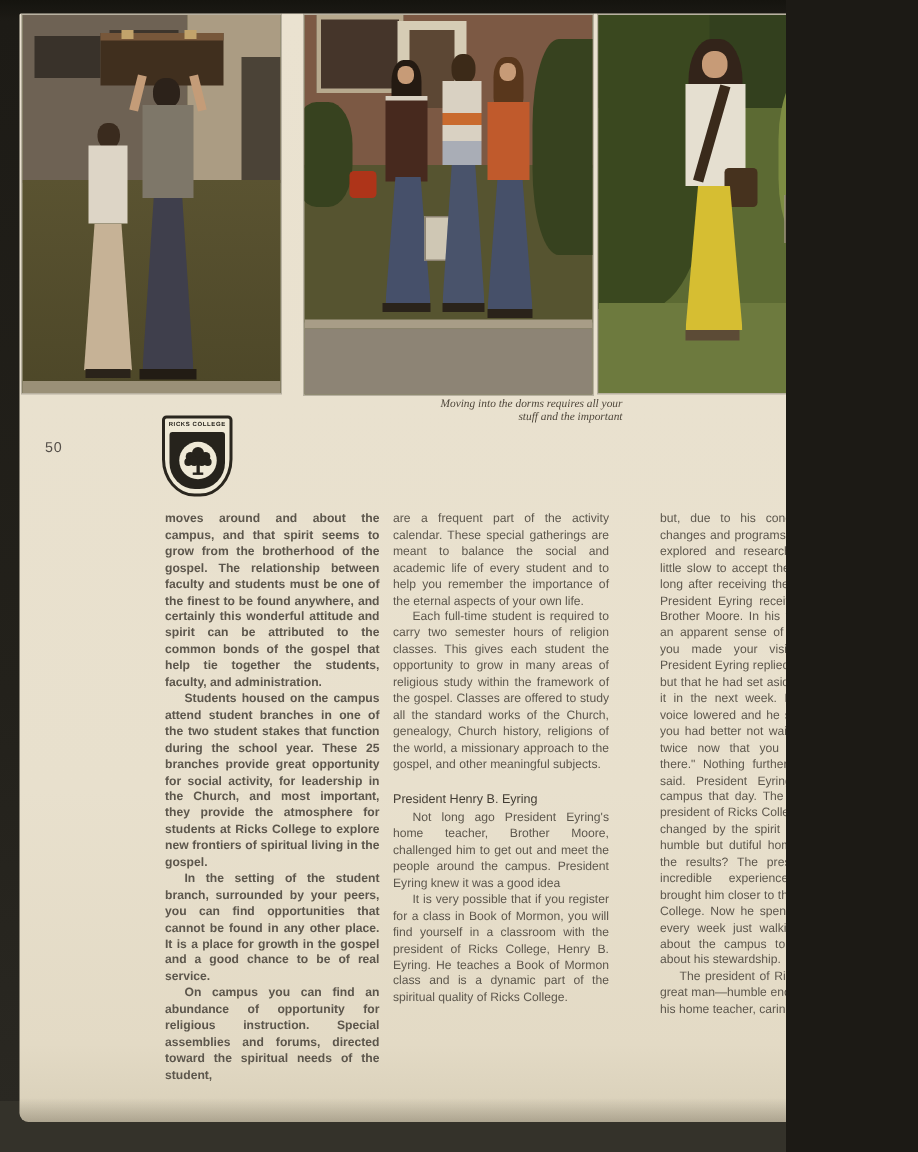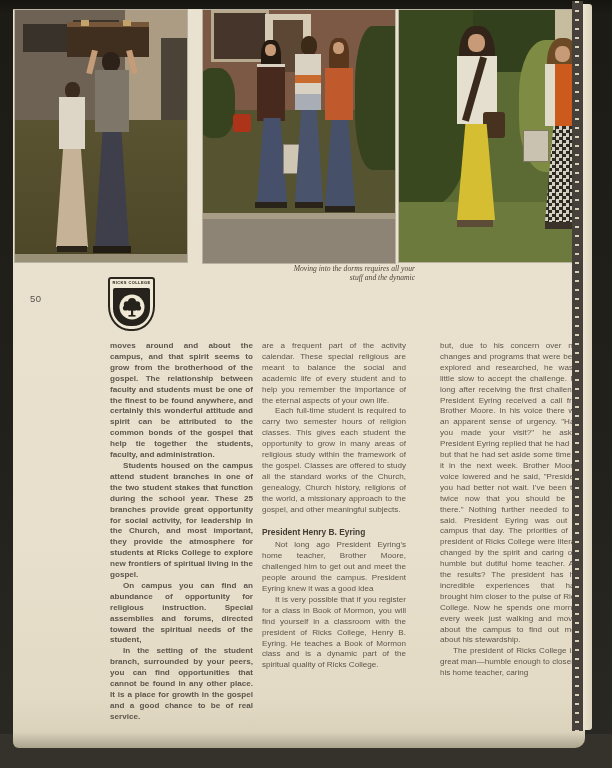--- a/index.html
+++ b/index.html
@@ -1,17 +1,17 @@
 <!DOCTYPE html>
 <html><head>
 <meta charset="utf-8">
 <style>
   html,body { margin:0; padding:0; }
   body { background:#1c1a15; font-family:"Liberation Sans", sans-serif; }
-  #stage { position:relative; width:612px; height:768px; overflow:hidden;
+  #stage { position:relative; width:524px; height:768px; overflow:hidden;
            background:linear-gradient(180deg,#15140f 0px,#1d1b16 14px,#23211b 60%,#2a2822 96%); }
   .abs { position:absolute; }
 
   
   #backdrop-bottom { left:0; top:734px; width:612px; height:34px; background:#34322a; }
 
   
   #page { left:13px; top:9px; width:572px; height:739px;
           background:linear-gradient(180deg,#eae2d0 0%, #e8e0cd 70%, #e3dac5 93%, #d8cfb8 100%);
           border-radius:1px 1px 10px 6px; }
@@ -51,21 +51,21 @@
            background:#26231c; border-radius:2px 2px 46% 46%;
            display:flex; align-items:center; justify-content:center; }
 
   
   .col { position:absolute; top:332px; font-size:8.1px; line-height:10.9px; color:#5c564c; }
   #col-1 { left:97px;  width:143px;font-weight:bold; }
   #col-2 { left:249px; width:144px; }
   #col-3 { left:427px; width:143px; }
   .para { text-align:justify; }
   .para.indent { text-indent:13px; }
-  .col-heading { font-weight:bold; font-size:8.4px; color:#423c33; margin:11px 0 3px 0; }
+  .col-heading { font-weight:normal; font-size:8.4px; color:#423c33; margin:11px 0 3px 0; }
 </style>
 </head>
 <body>
 
 <div id="stage">
 
   <div class="abs" id="backdrop-bottom"></div>
 
   <div class="abs" id="page">
 
@@ -147,21 +147,21 @@
       <div style="left:156px;top:36px;width:15px;height:16px;background:#c79b77;border-radius:45%"></div>
       <div style="left:146px;top:54px;width:38px;height:62px;background:#e0dac9"></div>
       <div style="left:156px;top:54px;width:17px;height:62px;background:#cc5a1d"></div>
       <div class="flare" style="left:146px;top:116px;width:38px;height:96px;background:repeating-conic-gradient(#2b2b24 0% 25%, #d3cec0 0% 50%);background-size:7px 7px"></div>
       <div style="left:124px;top:120px;width:24px;height:30px;background:#c9c2b0;border:1px solid #817863"></div>
       <div style="left:146px;top:212px;width:34px;height:7px;background:#3a3228"></div>
     </div>
 
     <div class="abs" id="photo-caption">
       <div>Moving into the dorms requires all your</div>
-      <div>stuff and the dynamic</div>
+      <div>stuff and the important</div>
     </div>
 
     <div class="abs" id="page-number">50</div>
 
     <div class="abs" id="crest">
       <div class="banner">RICKS COLLEGE</div>
       <div class="field">
         <svg width="28" height="28" viewBox="0 0 28 28">
           <circle cx="14" cy="14" r="12.5" fill="#efe9d6"></circle>
           <g fill="#26231c">
@@ -175,25 +175,25 @@
             <rect x="13" y="15" width="2.2" height="8"></rect>
             <rect x="10.5" y="22" width="7" height="1.6"></rect>
           </g>
         </svg>
       </div>
     </div>
 
     <div class="col" id="col-1">
         <div class="para">moves around and about the campus, and that spirit seems to grow from the brotherhood of the gospel. The relationship between faculty and students must be one of the finest to be found anywhere, and certainly this wonderful attitude and spirit can be attributed to the common bonds of the gospel that help tie together the students, faculty, and administration.</div>
         <div class="para indent">Students housed on the campus attend student branches in one of the two student stakes that function during the school year. These 25 branches provide great opportunity for social activity, for leadership in the Church, and most important, they provide the atmosphere for students at Ricks College to explore new frontiers of spiritual living in the gospel.</div>
+        <div class="para indent">In the setting of the student branch, surrounded by your peers, you can find opportunities that cannot be found in any other place. It is a place for growth in the gospel and a good chance to be of real service.</div>
         <div class="para indent">On campus you can find an abundance of opportunity for religious instruction. Special assemblies and forums, directed toward the spiritual needs of the student,</div>
-        <div class="para indent">In the setting of the student branch, surrounded by your peers, you can find opportunities that cannot be found in any other place. It is a place for growth in the gospel and a good chance to be of real service.</div>
       </div>
     <div class="col" id="col-2">
-        <div class="para">are a frequent part of the activity calendar. These special religious are meant to balance the social and academic life of every student and to help you remember the importance of the eternal aspects of your own life.</div>
+        <div class="para">are a frequent part of the activity calendar. These special gatherings are meant to balance the social and academic life of every student and to help you remember the importance of the eternal aspects of your own life.</div>
         <div class="para indent">Each full-time student is required to carry two semester hours of religion classes. This gives each student the opportunity to grow in many areas of religious study within the framework of the gospel. Classes are offered to study all the standard works of the Church, genealogy, Church history, religions of the world, a missionary approach to the gospel, and other meaningful subjects.</div>
         <div class="col-heading">President Henry B. Eyring</div>
         <div class="para indent">Not long ago President Eyring's home teacher, Brother Moore, challenged him to get out and meet the people around the campus. President Eyring knew it was a good idea</div>
         <div class="para indent">It is very possible that if you register for a class in Book of Mormon, you will find yourself in a classroom with the president of Ricks College, Henry B. Eyring. He teaches a Book of Mormon class and is a dynamic part of the spiritual quality of Ricks College.</div>
       </div>
     <div class="col" id="col-3">
         <div class="para">but, due to his concern over new changes and programs that were being explored and researched, he was a little slow to accept the challenge. Not long after receiving the first challenge, President Eyring received a call from Brother Moore. In his voice there was an apparent sense of urgency. "Have you made your visit?" he asked. President Eyring replied that he had not but that he had set aside some time for it in the next week. Brother Moore's voice lowered and he said, "President, you had better not wait. I've been told twice now that you should be out there." Nothing further needed to be said. President Eyring was out on campus that day. The priorities of the president of Ricks College were literally changed by the spirit and caring of a humble but dutiful home teacher. And the results? The president has had incredible experiences that have brought him closer to the pulse of Ricks College. Now he spends one morning every week just walking and moving about the campus to find out more about his stewardship.</div>
         <div class="para indent">The president of Ricks College is a great man—humble enough to closer to his home teacher, caring</div>
       </div>
 

